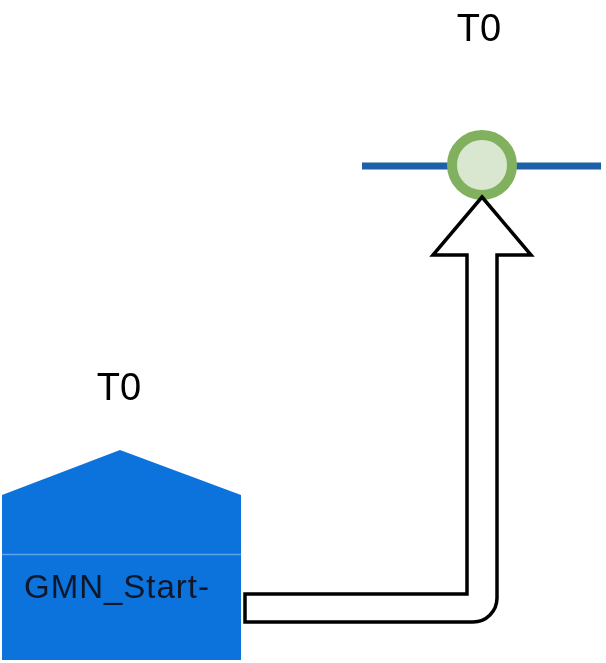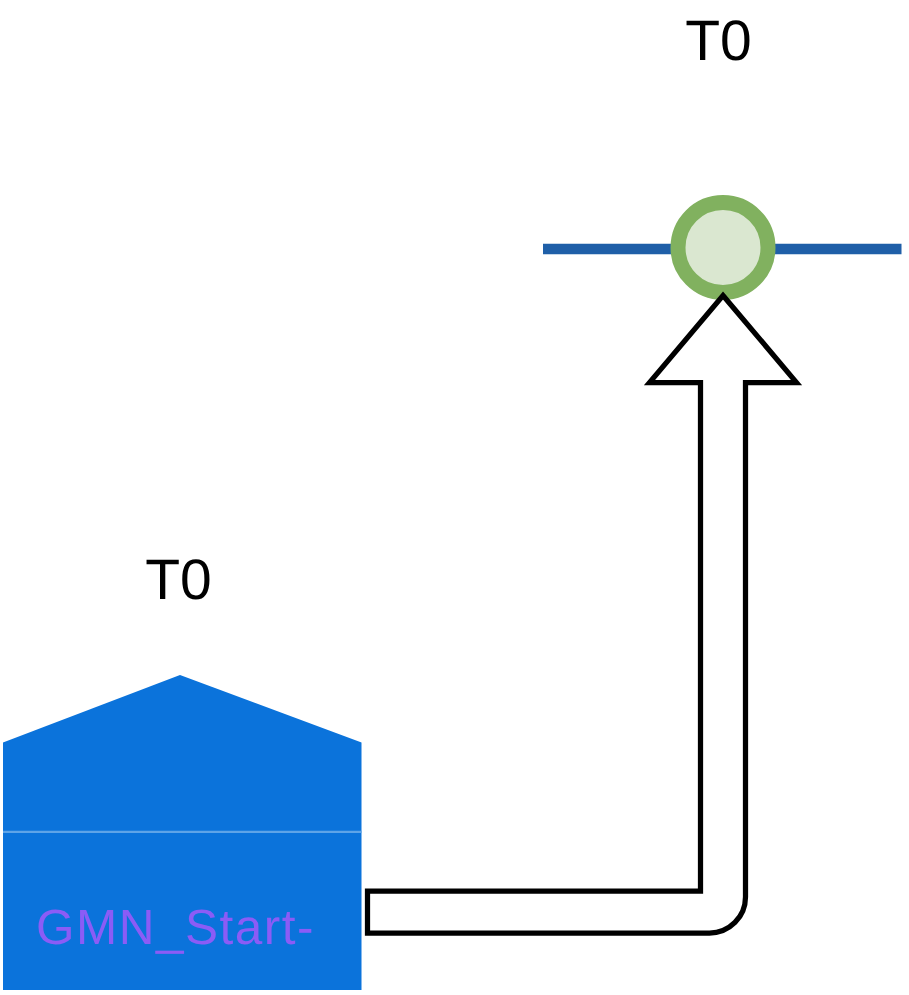--- a/index.html
+++ b/index.html
@@ -26,22 +26,22 @@
     font-size: 38px;
     white-space: nowrap;
     transform: translateX(-50%);
     line-height: 1.1;
   }
   .label-top-t0 { left: 479px; top: 8px; }
   .label-bottom-t0 { left: 119px; top: 367px; }
   .node-label {
     position: absolute;
     left: 24px;
-    top: 600px;
-    color: #8b5cf6;
+    top: 569px;
+    color: #0f172a;
     font-size: 33px;
     line-height: 36.5px;
     letter-spacing: 1px;
     white-space: nowrap;
   }
   .node-label div { height: 36.5px; }
 </style>
 </head>
 <body>
 

